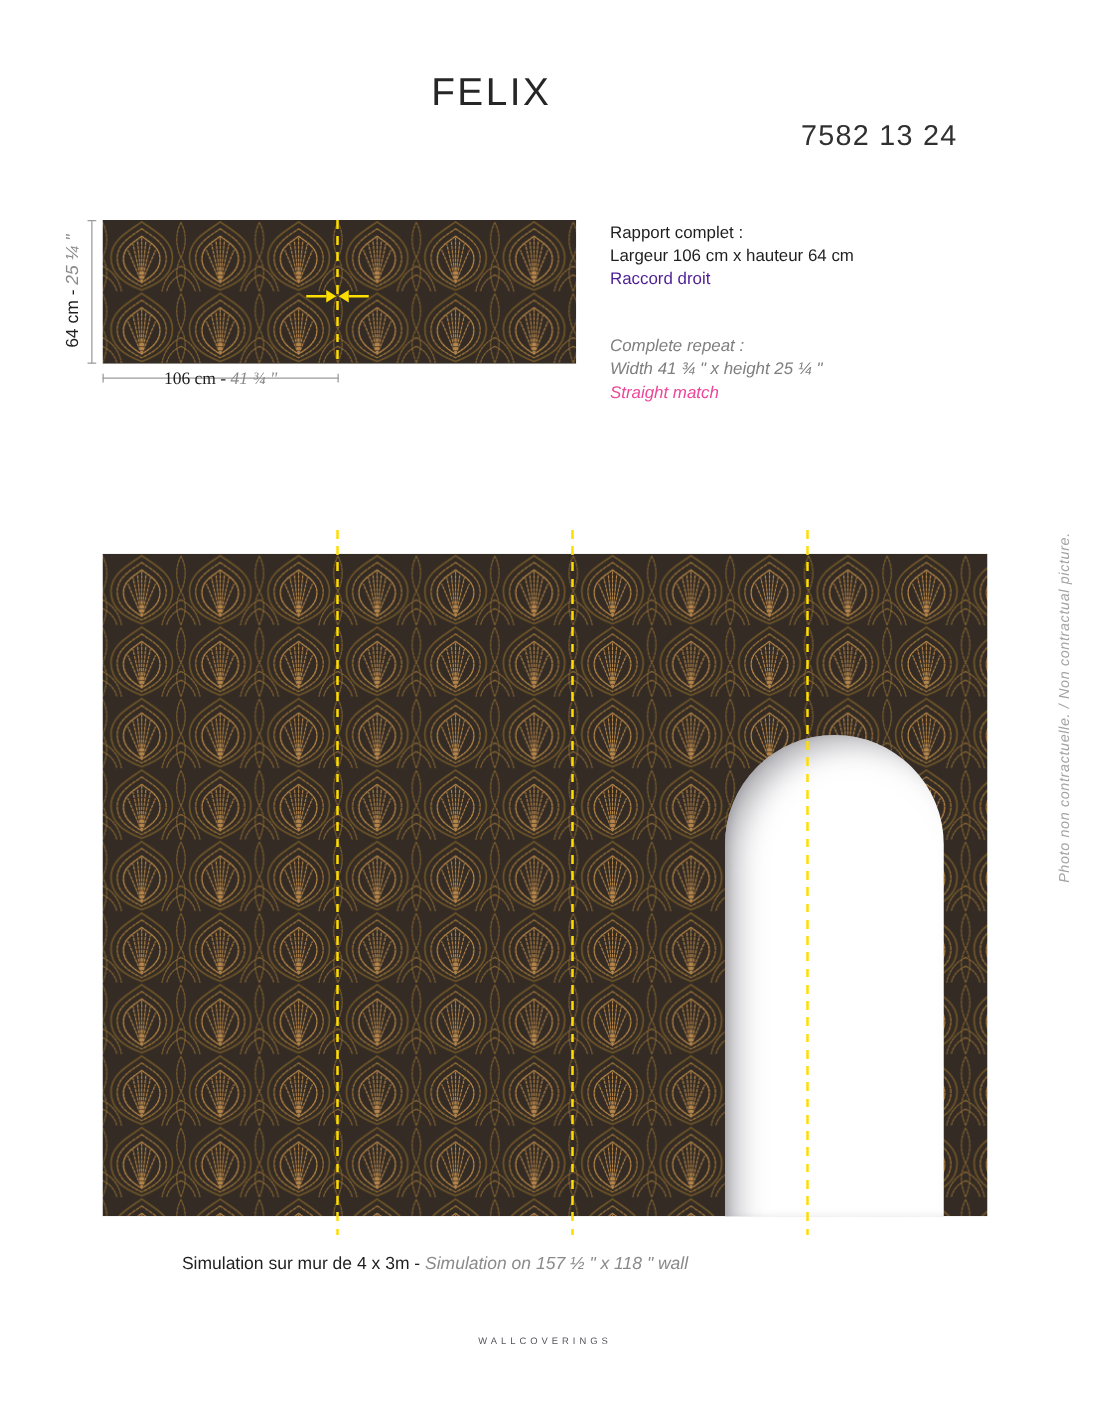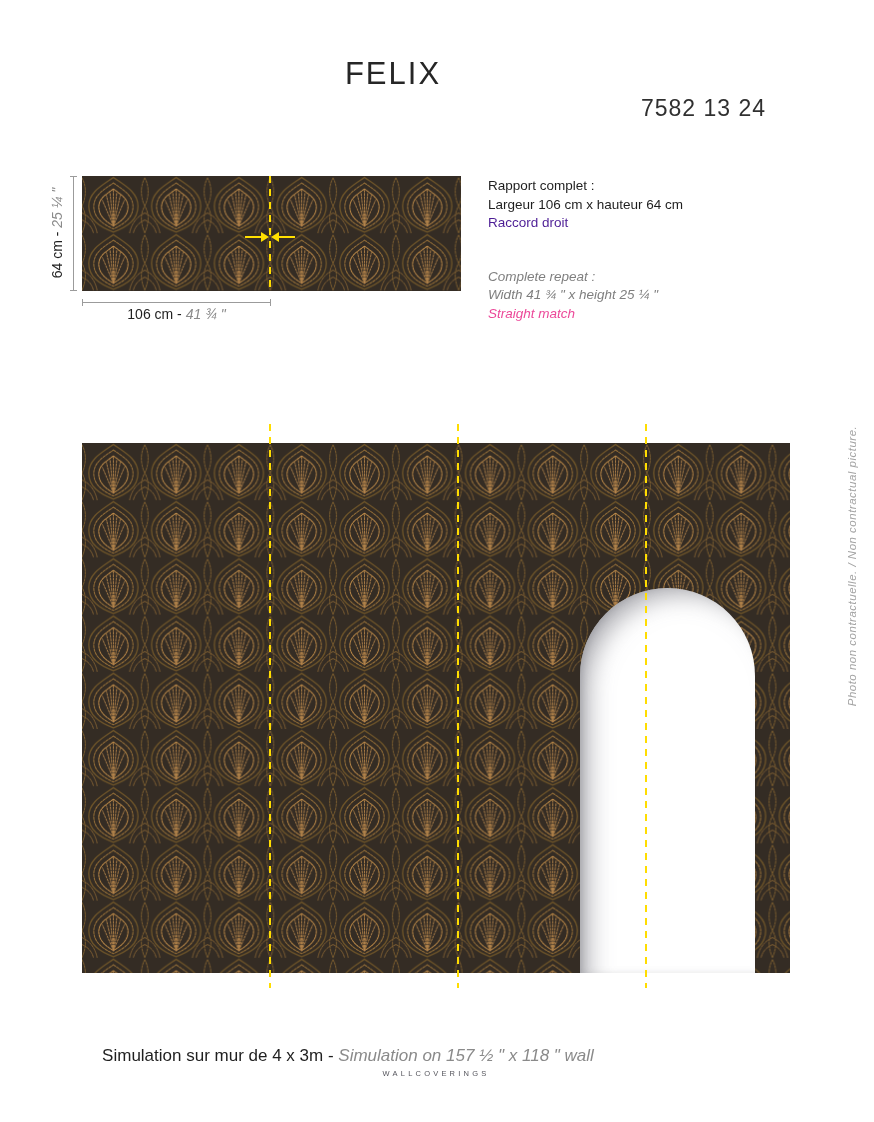--- a/index.html
+++ b/index.html
@@ -17,21 +17,21 @@
   .swatch-wrap{left:82px;top:176px;width:379px;height:115px;}
   .dim{background:#9b9b9b;}
   .v-line{left:73px;top:176px;width:1px;height:115px;}
   .v-tick-top{left:70px;top:176px;width:7px;height:1px;}
   .v-tick-bot{left:70px;top:290px;width:7px;height:1px;}
   .h-line{left:82px;top:302px;width:189px;height:1px;}
   .h-tick-l{left:82px;top:299px;width:1px;height:7px;}
   .h-tick-r{left:270px;top:299px;width:1px;height:7px;}
   .v-label{left:57px;top:233px;transform:translate(-50%,-50%) rotate(-90deg);
            white-space:nowrap;font-size:14px;color:#1f1f1f;}
-  .h-label{left:82px;top:306px;width:189px;text-align:center;font-size:14px;color:#1f1f1f;}
+  .h-label{left:82px;top:296px;width:189px;text-align:center;font-size:14px;color:#1f1f1f;font-family:Liberation Serif, serif;}
   .unit-in{font-style:italic;color:#8a8a8a;}
 
   
   .seam{width:2px;background-image:repeating-linear-gradient(to bottom,
         #ffdd00 0px,#ffdd00 7px,rgba(0,0,0,0) 7px,rgba(0,0,0,0) 13px);}
   .seam-swatch{left:187px;top:0;height:115px;}
   .arrow-line{height:2px;background:#ffdf00;}
   .arrow-left{left:245px;top:236px;width:16px;}
   .arrow-left::after{content:"";position:absolute;right:-8px;top:-4px;width:0;height:0;
         border-left:8px solid #ffdf00;border-top:5px solid transparent;border-bottom:5px solid transparent;}
@@ -51,21 +51,21 @@
         border-radius:88px 88px 0 0;
         box-shadow:inset 16px 14px 24px -8px rgba(108,108,116,0.55),
                    inset 5px 0 8px -3px rgba(108,108,116,0.35);}
   .seam-wall{top:-19px;height:564px;}
   .seam-w1{left:187px;} .seam-w2{left:375px;} .seam-w3{left:563px;}
 
   .side-note{left:852px;top:566px;transform:translate(-50%,-50%) rotate(-90deg);
         white-space:nowrap;font-size:11.5px;letter-spacing:0.5px;
         font-style:italic;color:#a3a3a3;}
 
-  .caption{top:1002px;left:0;width:696px;text-align:center;font-size:17px;color:#1f1f1f;margin-top:44px;}
+  .caption{top:1002px;left:0;width:696px;text-align:center;font-size:14px;color:#1f1f1f;}
   .caption .cap-en{font-style:italic;color:#8a8a8a;}
 
   
   .brand{top:1062px;left:0;width:874px;text-align:center;}
   .brand-inner{display:inline-block;text-align:right;}
   .brand-name{font-size:21px;letter-spacing:7px;color:#3f3f46;font-weight:400;}
   .brand-sub{font-size:7.5px;letter-spacing:3.2px;color:#55555c;margin-top:3px;padding-right:2px;}
 </style>
 </head>
 <body>

